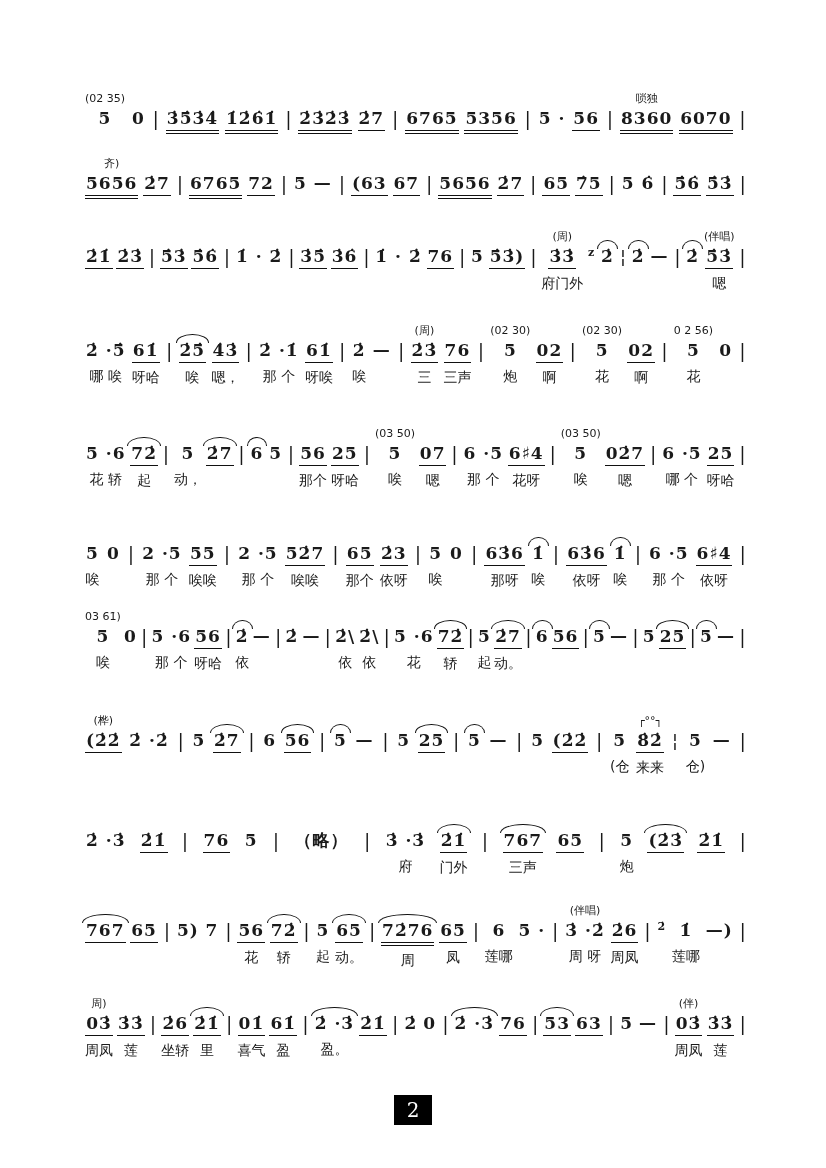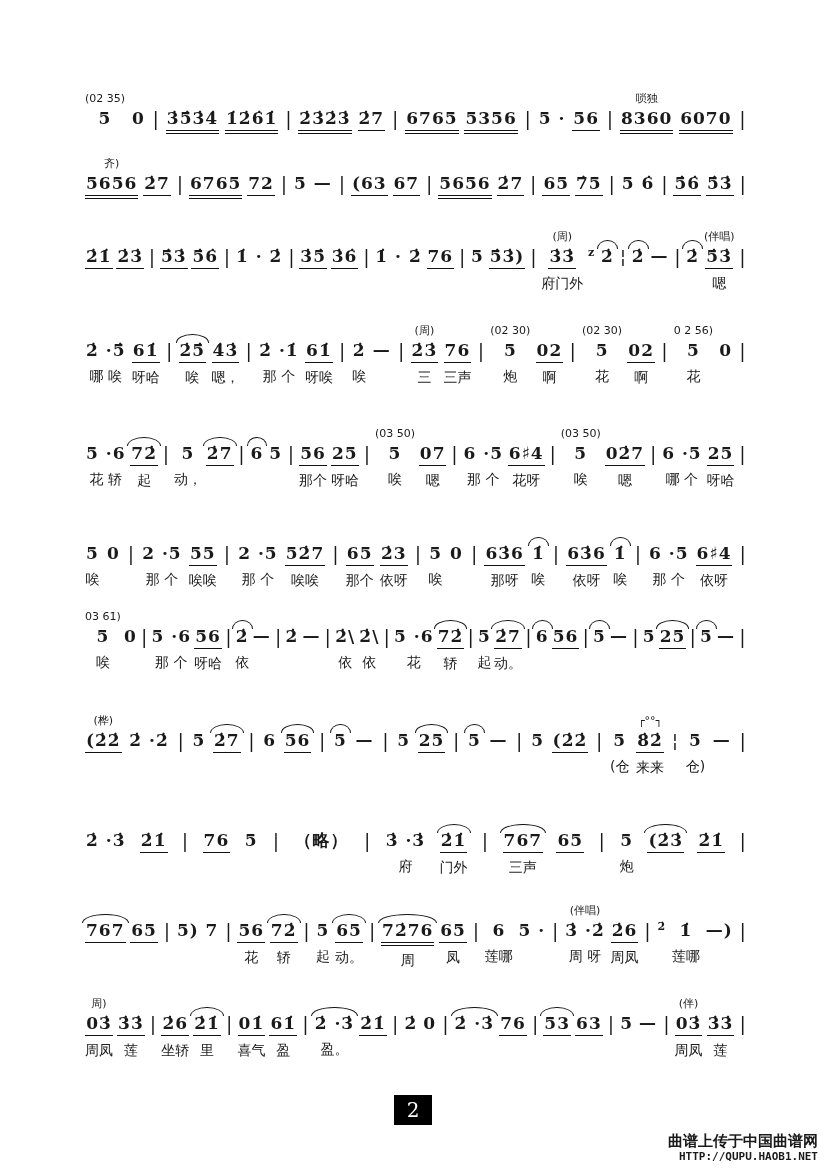--- a/index.html
+++ b/index.html
@@ -1429,17 +1429,13 @@
           <div class="n">|</div>
           <div class="tl">&nbsp;</div>
         </div>
       </div>
     </div>
 
   <div class="pagenum">
     <span>2</span>
   </div>
 
-  <div class="watermark">
-    <div class="w1">曲谱上传于中国曲谱网</div>
-    <div class="w2">HTTP://QUPU.HAOB1.NET</div>
-  </div>
 </div>
 
 </body></html>

